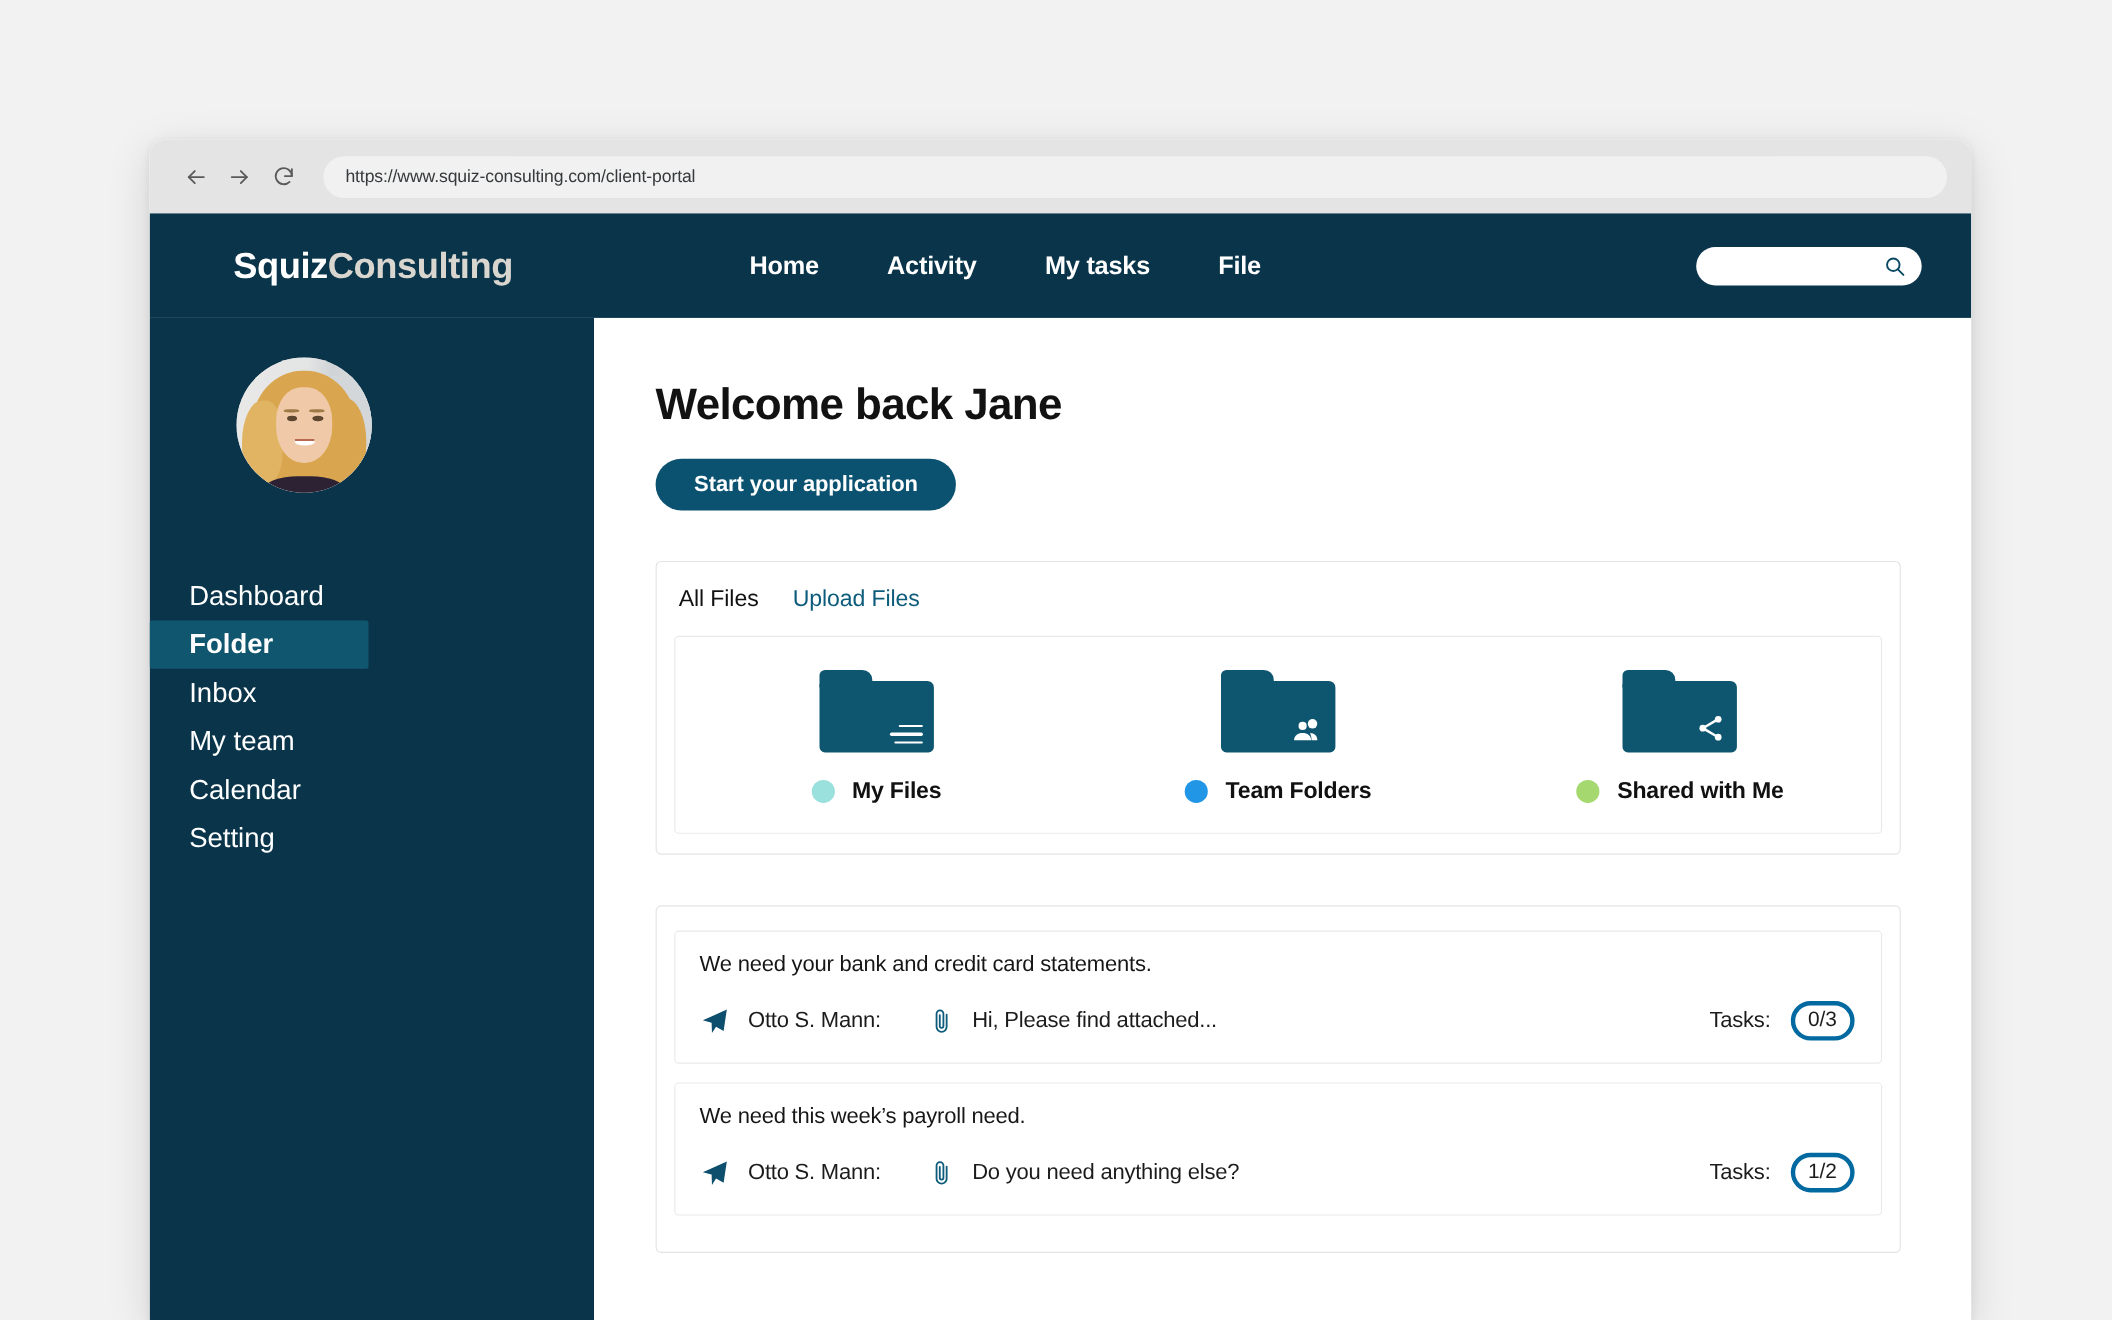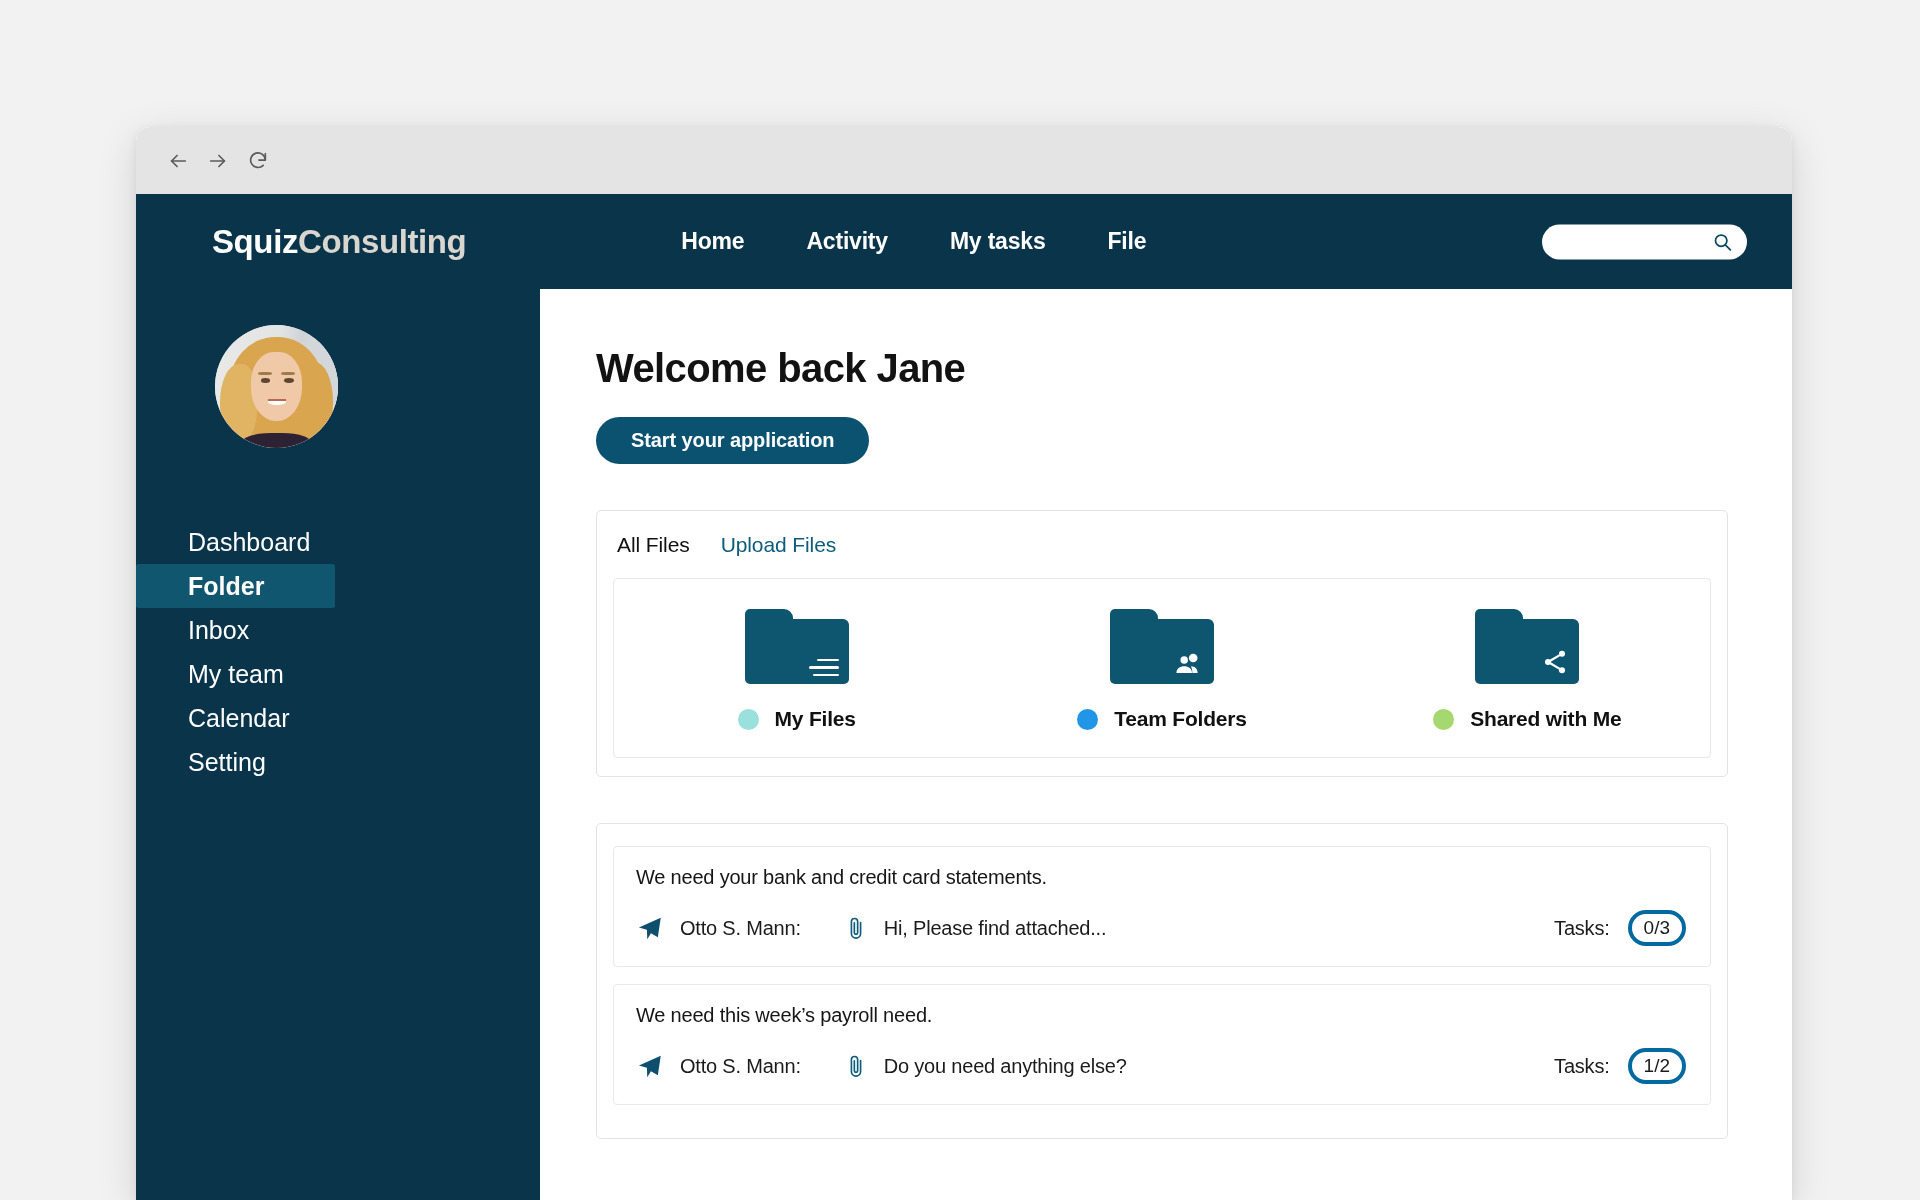--- a/index.html
+++ b/index.html
@@ -145,21 +145,21 @@
   .ph-brow-l { position:absolute; left:35%; top:38%; width:11%; height:2.5%; background:#9d7a46; border-radius:40%; }
   .ph-brow-r { position:absolute; left:54%; top:38%; width:11%; height:2.5%; background:#9d7a46; border-radius:40%; }
   .ph-mouth  { position:absolute; left:43%; top:60%; width:15%; height:5%; background:#ffffff; border-radius:0 0 50% 50%; border-top:2px solid #b9694f; }
   .ph-torso  { position:absolute; left:20%; top:88%; width:60%; height:22%; background:#2c2233; border-radius:42% 42% 0 0; }
 
   #sidebar-nav { margin-top: 72px; }
   .side-item {
     display: block;
     height: 44px;
     line-height: 44px;
-    padding-left: 52px;
+    padding-left: 36px;
     color: #ffffff;
     font-size: 25px;
     cursor: pointer;
     white-space: nowrap;
   }
   .side-item.active {
     background: #11566f;
     font-weight: bold;
     width: 199px;
     border-radius: 2px;
@@ -328,20 +328,21 @@
           <line x1="4" y1="12" x2="19" y2="12"></line>
           <polyline points="13,6 19,12 13,18"></polyline>
         </svg>
     </div>
     <div class="nav-btn">
       <svg width="22" height="22" viewBox="0 0 24 24" fill="none" stroke="currentColor" stroke-width="1.8" stroke-linecap="round" stroke-linejoin="round">
           <path d="M20 11a8 8 0 1 0-2.3 5.7"></path>
           <polyline points="20,4 20,11 13,11"></polyline>
         </svg>
     </div>
+    <input id="url-bar" type="text" value="https://www.squiz-consulting.com/client-portal" style="">
   </div>
 
   <div id="app">
 
     <div id="app-header">
       <div id="brand">
         <span class="brand-a">Squiz</span><span class="brand-b">Consulting</span>
       </div>
 
       <nav id="main-nav">

